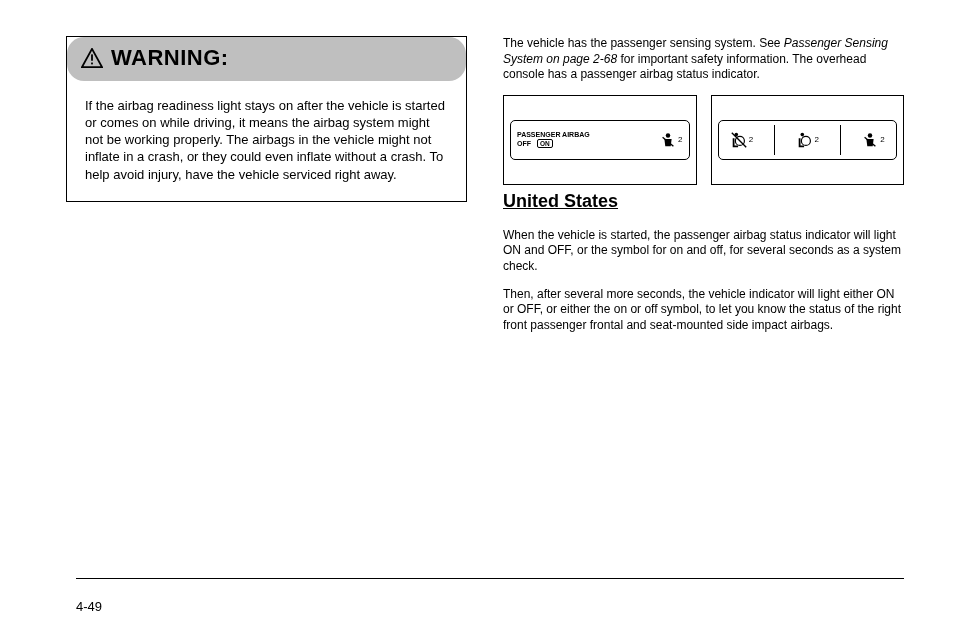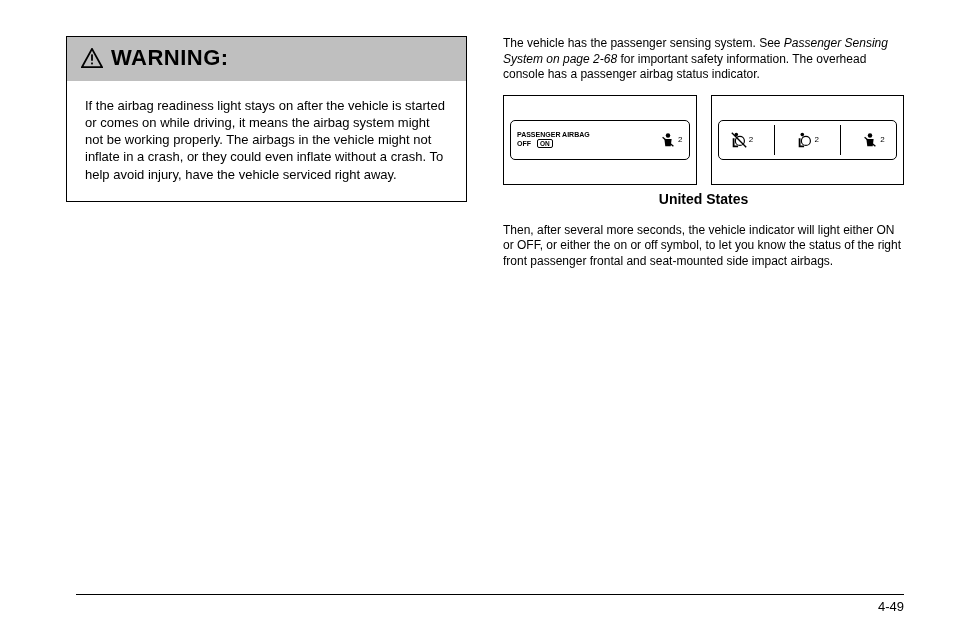--- a/index.html
+++ b/index.html
@@ -21,20 +21,21 @@
   .warning-box {
     border: 1.5px solid #000;
     margin-bottom: 16px;
   }
   .warning-header {
     background: #bfbfbf;
     padding: 8px 14px 10px 14px;
     display: flex;
     align-items: center;
     gap: 8px;
+    border-radius: 17px;
   }
   .warning-header .tri {
     width: 22px; height: 20px;
   }
   .warning-title {
     font-size: 22px;
     font-weight: bold;
     letter-spacing: 0.5px;
   }
   .warning-body {
@@ -93,30 +94,29 @@
   .ind-icon-cell svg { width:18px; height:18px; }
   .ind-sub { font-size:8px; }
   .ind-divider { width:1px; height:30px; background:#000; margin:0 4px; }
   .caption-row {
     display:flex;
     gap:14px;
     margin-bottom:16px;
   }
   .caption {
     flex:1;
-    text-align:center;
     font-weight:bold;
-    font-size:14px;
+    font-size:18px;
+    text-decoration:underline;
   }
   .footer {
     position:absolute;
     left:76px; right:50px; bottom:24px;
     border-top:1.5px solid #000;
-    padding-top:4px;
-    text-align:right;
+    padding-top:20px;
     font-size:13px;
   }
 </style>
 </head>
 <body>
 
 <div class="columns">
   <div class="col">
 
     <div class="warning-box">
@@ -190,19 +190,20 @@
             <span class="ind-sub">2</span>
           </div>
         </div>
       </div>
     </div>
 
     <div class="caption-row">
       <div class="caption">United States</div>
     </div>
 
+    <p class="para">When the vehicle is started, the passenger airbag status indicator will light ON and OFF, or the symbol for on and off, for several seconds as a system check.</p>
     <p class="para">Then, after several more seconds, the vehicle indicator will light either ON or OFF, or either the on or off symbol, to let you know the status of the right front passenger frontal and seat-mounted side impact airbags.</p>
   </div>
 </div>
 
 <div class="footer">
   <span>4-49</span>
 </div>
 
 </body></html>

